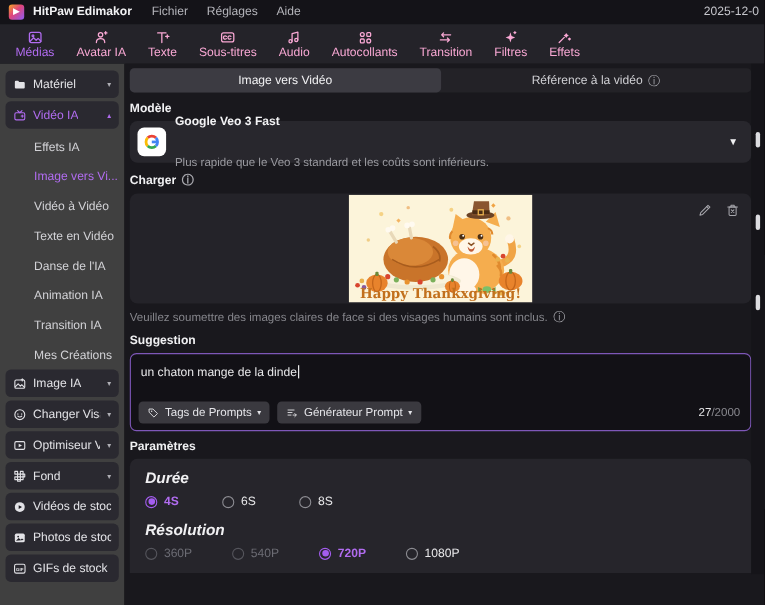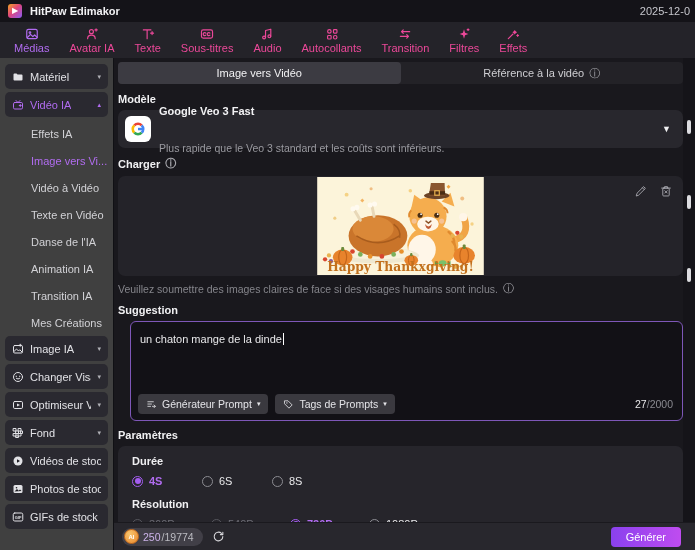--- a/index.html
+++ b/index.html
@@ -12,21 +12,21 @@
   
   .titlebar { height:22px; display:flex; align-items:center; padding:0 8px; gap:8px; background:#141318; }
   .logo { width:14px; height:14px; border-radius:3px; background:linear-gradient(135deg,#f5a623 0%,#e0457b 45%,#8b5cf6 100%); display:grid; place-items:center; }
   .logo span { color:#fff; font-size:8px; line-height:1; }
   .app-name { font-size:11px; font-weight:700; color:#f2f2f4; }
   .menus { display:flex; gap:17px; margin-left:10px; }
   .menus .menu { font-size:11px; color:#b4b4ba; cursor:default; }
   .titlebar .date { margin-left:auto; font-size:11px; color:#c6c6cc; white-space:nowrap; margin-right:-3px; }
   
   .toolbar { position:absolute; top:22px; left:0; right:0; height:36px; background:#242329; display:flex; align-items:center; padding:0 4px; }
-  .tool-tab { display:flex; flex-direction:column; align-items:center; justify-content:center; gap:1px; padding:0 10px; height:100%; color:#ec4899; cursor:pointer; }
+  .tool-tab { display:flex; flex-direction:column; align-items:center; justify-content:center; gap:1px; padding:0 10px; height:100%; color:#f9a8d4; cursor:pointer; }
   .tool-tab .t-label { font-size:11px; }
   .tool-tab svg { width:14px; height:14px; stroke:currentColor; fill:none; stroke-width:2; stroke-linecap:round; stroke-linejoin:round; }
   .tool-tab.active { color:#b16cf0; }
   
   .sidebar { position:absolute; top:58px; left:0; width:114px; bottom:0; background:#404040; border-right:1px solid #101014; padding:6px 5px; }
   .side-group { height:25px; border-radius:5px; background:#2a2930; display:flex; align-items:center; padding:0 7px; gap:6px; margin-bottom:3px; font-size:11px; color:#e2e2e6; cursor:pointer; }
   .side-group svg { width:12px; height:12px; stroke:currentColor; fill:none; stroke-width:2; stroke-linecap:round; stroke-linejoin:round; flex:none; }
   .side-group .g-label { white-space:nowrap; overflow:hidden; }
   .side-group .caret { margin-left:auto; font-size:7px; color:#b0b0b6; }
   .side-group.purple { color:#b16cf0; }
@@ -49,32 +49,32 @@
   .model-name { font-size:11px; font-weight:700; color:#f2f2f4; }
   .model-desc { font-size:10.5px; color:#9a9aa0;margin-top:24px; }
   .model-caret { margin-left:auto; font-size:9px; color:#f0f0f2; }
   
   .upload-card { height:100px; background:#242329; border-radius:7px; position:relative; display:flex; justify-content:center; overflow:hidden; margin-bottom:5px; }
   .thumb { height:98px; width:169px; flex:none; margin-top:1px; }
   .edit-tools { position:absolute; top:8px; right:10px; display:flex; gap:11px; color:#a6a6ac; }
   .edit-tools svg { width:14px; height:14px; stroke:currentColor; fill:none; stroke-width:1.6; stroke-linecap:round; stroke-linejoin:round; cursor:pointer; }
   .hint-row { font-size:10.5px; color:#85858b; display:flex; align-items:center; gap:5px; }
   
-  .suggestion-box { height:100px; border:1px solid #7e57b8; border-radius:6px; background:#121116; position:relative; padding:7px 9px; margin-top:3px; cursor:text;margin-left:12px; }
+  .suggestion-box { height:71px; border:1px solid #7e57b8; border-radius:6px; background:#121116; position:relative; padding:7px 9px; margin-top:3px; cursor:text; }
   .prompt-text { font-size:11px; color:#e8e8ea; }
   .caret-bar { display:inline-block; width:1px; height:12px; background:#fff; vertical-align:-2px; margin-left:1px; }
   .chips-row { position:absolute; left:7px; right:9px; bottom:6px; display:flex; align-items:center; gap:7px; }
   .chip { height:20px; background:#3a393f; border-radius:4px; display:flex; align-items:center; padding:0 8px; gap:5px; font-size:10.5px; color:#e4e4e8; cursor:pointer; }
   .chip svg { width:11px; height:11px; stroke:currentColor; fill:none; stroke-width:1.8; stroke-linecap:round; stroke-linejoin:round; }
   .chip .c-caret { font-size:7px; }
   .char-counter { margin-left:auto; font-size:10.5px; color:#8a8a90; }
   .char-counter .count { color:#e8e8ea; }
   
   .params-panel { margin-top:3px; background:#26252b; border-radius:7px 7px 0 0; padding:9px 14px; height:104px; overflow:hidden; }
-  .param-label { font-size:11px; font-weight:700; color:#f0f0f2; margin-bottom:8px; }
+  .param-label { font-size:14px; font-weight:700; color:#f0f0f2; margin-bottom:8px;font-style:italic; }
   .radio-row { display:flex; margin-bottom:11px; }
   .radio-opt { display:flex; align-items:center; gap:6px; cursor:pointer; }
   .radio-opt.w70 { width:70px; } .radio-opt.w79 { width:79px; }
   .radio { width:11px; height:11px; border-radius:50%; border:1.5px solid #8c8c92; position:relative; flex:none; }
   .radio-opt .r-label { font-size:11px; color:#e8e8ea; }
   .radio-opt.sel .radio { border-color:#a45df0; }
   .radio-opt.sel .radio::after { content:''; position:absolute; inset:1.5px; border-radius:50%; background:#a45df0; }
   .radio-opt.sel .r-label { color:#b16cf0; font-weight:700; }
   .radio-opt.dis .radio { border-color:#55555c; }
   .radio-opt.dis .r-label { color:#6c6c74; }
@@ -91,20 +91,25 @@
 </head>
 <body>
 
 <div class="app">
 
   <div class="titlebar">
     <div class="logo">
         <span>▶</span>
       </div>
     <span class="app-name">HitPaw Edimakor</span>
+    <div class="menus">
+      <span class="menu">Fichier</span>
+      <span class="menu">Réglages</span>
+      <span class="menu">Aide</span>
+    </div>
     <span class="date">2025-12-0</span>
   </div>
 
   <div class="toolbar">
     <div class="tool-tab active">
       <svg viewBox="0 0 24 24">
           <rect x="3" y="4" width="18" height="16" rx="3"></rect>
           <circle cx="8.5" cy="9.5" r="1.4"></circle>
           <path d="M4 18l5.5-5.5 4 4 3-3L21 18"></path>
         </svg>
@@ -422,34 +427,34 @@
     </div>
 
     <div class="section-label">
         <span>Suggestion</span>
       </div>
     <div class="suggestion-box">
       <span class="prompt-text">un chaton mange de la dinde</span><span class="caret-bar"></span>
       <div class="chips-row">
         <div class="chip">
           <svg viewBox="0 0 24 24">
+              <path d="M4 4h7l9 9-7 7-9-9z"></path>
+              <circle cx="8.5" cy="8.5" r="1.4" fill="currentColor" stroke="none"></circle>
+            </svg>
+          <span>Tags de Prompts</span>
+          <span class="c-caret">▾</span>
+        </div>
+        <div class="chip">
+          <svg viewBox="0 0 24 24">
               <path d="M4 6h12M4 11h8M4 16h6"></path>
               <path d="M14 16h6M17.5 13l3 3-3 3"></path>
             </svg>
           <span>Générateur Prompt</span>
           <span class="c-caret">▾</span>
         </div>
-        <div class="chip">
-          <svg viewBox="0 0 24 24">
-              <path d="M4 4h7l9 9-7 7-9-9z"></path>
-              <circle cx="8.5" cy="8.5" r="1.4" fill="currentColor" stroke="none"></circle>
-            </svg>
-          <span>Tags de Prompts</span>
-          <span class="c-caret">▾</span>
-        </div>
         <div class="char-counter"><span class="count">27</span><span>/2000</span></div>
       </div>
     </div>
 
     <div class="section-label">
         <span>Paramètres</span>
       </div>
     <div class="params-panel">
       <div class="param-label">Durée</div>
       <div class="radio-row">
@@ -487,28 +492,14 @@
       </div>
       <div class="param-label">Format d'image</div>
     </div>
   </div>
 
   <div class="right-strip"></div>
   <div class="scroll-mark" style="top:120px"></div>
   <div class="scroll-mark" style="top:195px"></div>
   <div class="scroll-mark" style="top:268px"></div>
 
-  <div class="bottombar">
-    <div class="credits-pill">
-      <span class="coin">AI</span>
-      <span class="credits-used">250</span>
-        <span class="credits-total" style="margin-left:-3px">/19774</span>
-    </div>
-    <span class="refresh">
-      <svg viewBox="0 0 24 24">
-          <path d="M20 12a8 8 0 1 1-2.5-5.8"></path>
-          <path d="M20 4v4.5h-4.5"></path>
-        </svg>
-    </span>
-    <button class="generate-btn">Générer</button>
-  </div>
 
 </div>
 
 </body></html>

